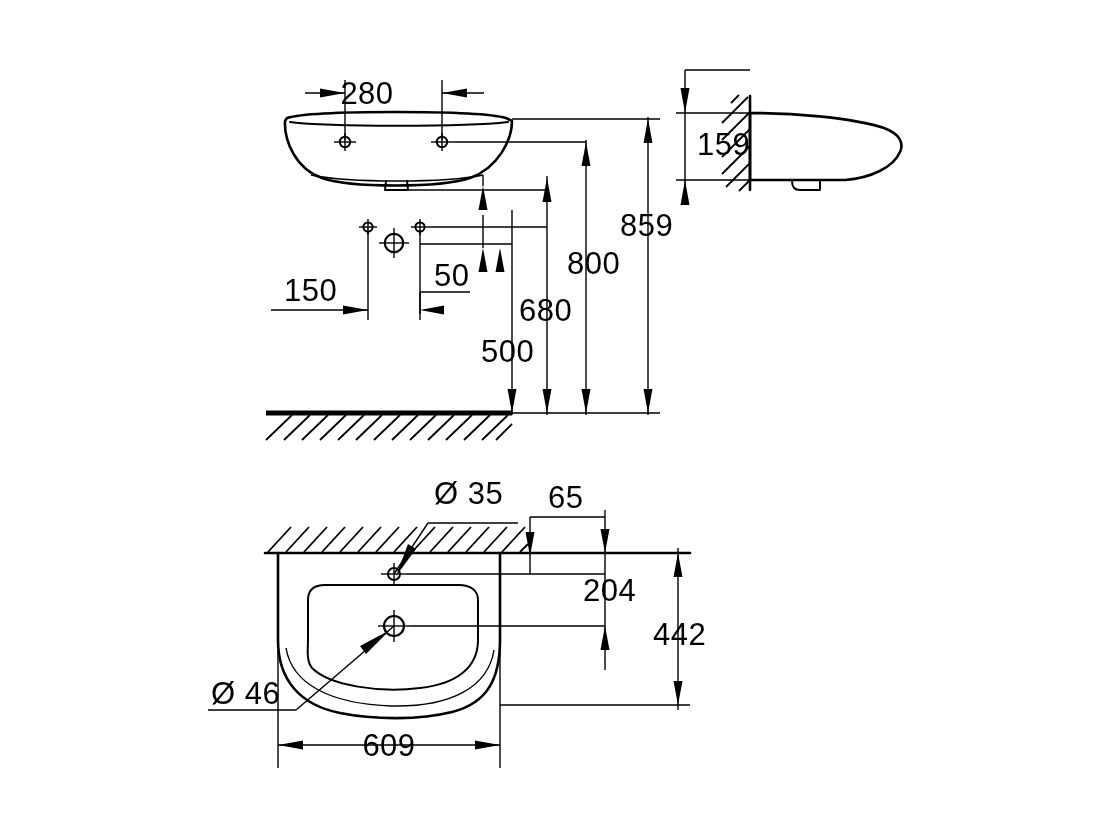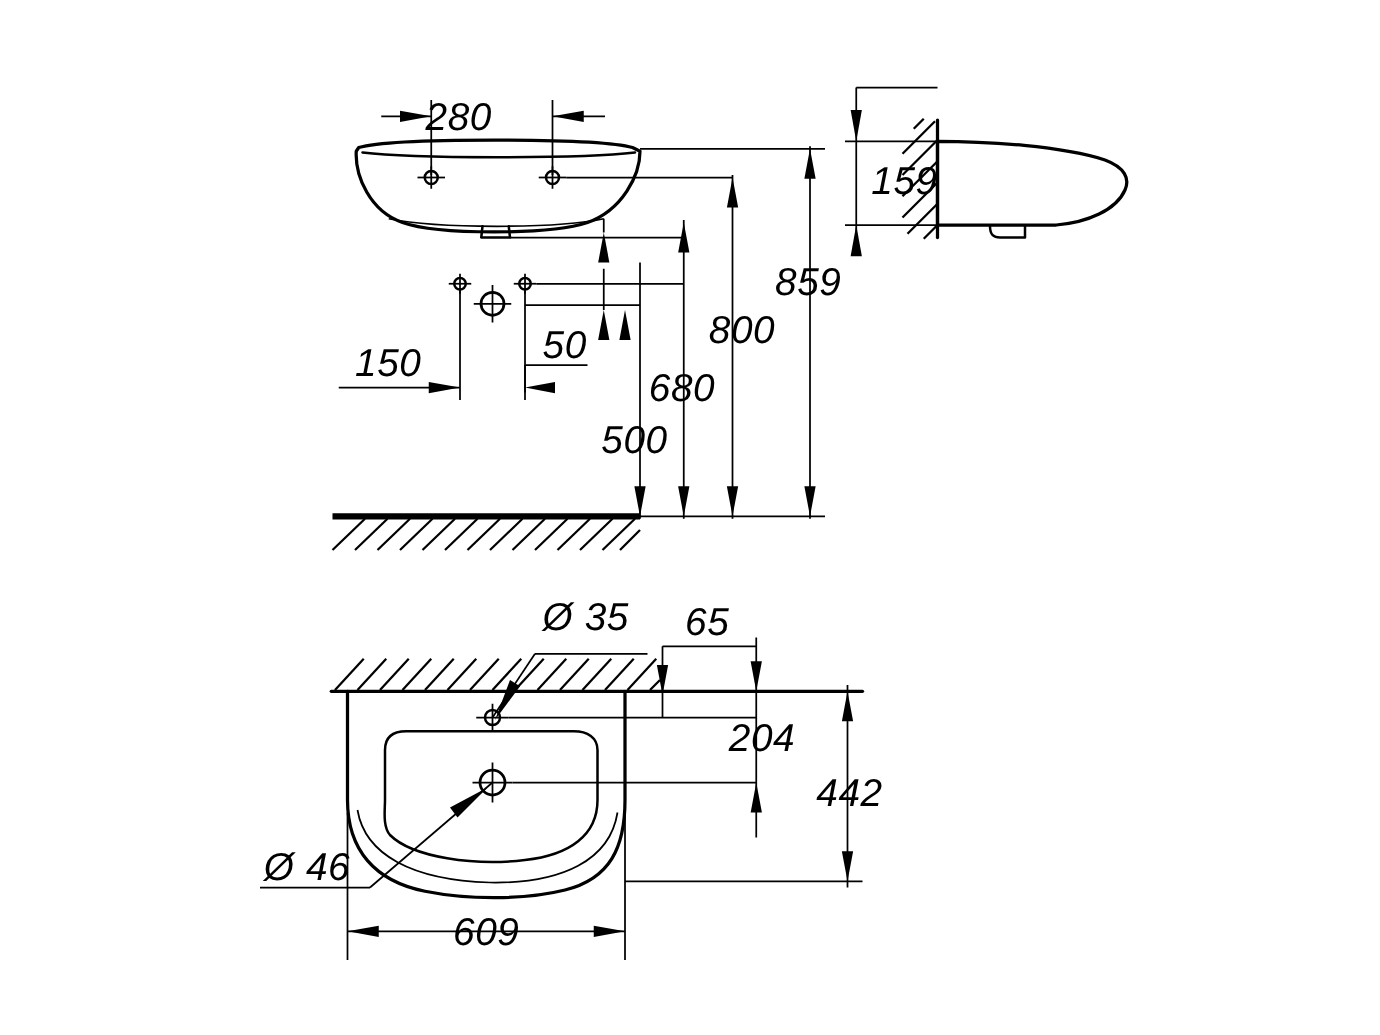--- a/index.html
+++ b/index.html
@@ -11,21 +11,20 @@
     width: 1104px;
     height: 828px;
     font-family: "Liberation Sans", sans-serif;
     overflow: hidden;
   }
   #drawing-root {
     position: relative;
     width: 1104px;
     height: 828px;
     background: #ffffff;
-    font-style: italic;
   }
   svg.drawing {
     display: block;
     width: 1104px;
     height: 828px;
   }
   .ln-thin {
     stroke: #000000;
     fill: none;
     stroke-width: 1.4;

